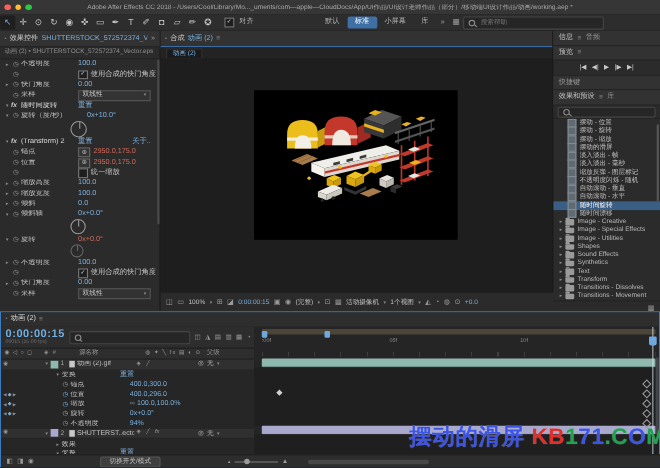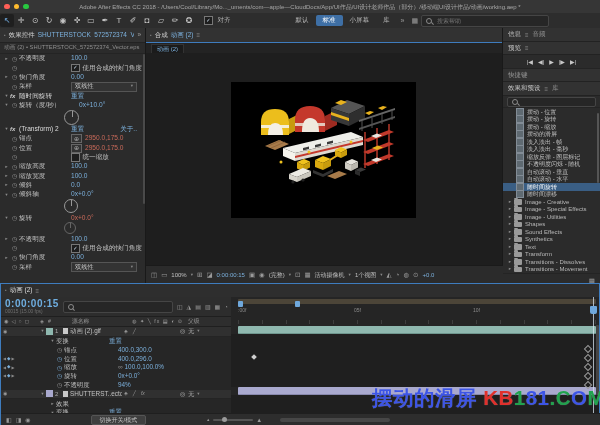--- a/index.html
+++ b/index.html
@@ -799,16 +799,16 @@
         <span class="ztrack">
             <span class="zknob"></span>
           </span>
         <span style="font-size:6px">▲</span>
       </span>
       <span class="hscroll"></span>
     </div>
   </div>
 
   <div class="abs" id="wm">
-    <span class="wm-blue">摆动的滑屏 </span><span class="wm-red">KB</span><span class="wm-green">1</span><span class="wm-blue">81</span><span class="wm-green">.C</span><span class="wm-blue">O</span><span class="wm-green">M</span>
+    <span class="wm-blue">摆动的滑屏 </span><span class="wm-red">KB</span><span class="wm-green">1</span><span class="wm-blue">71</span><span class="wm-green">.C</span><span class="wm-blue">O</span><span class="wm-green">M</span>
   </div>
 
 </div>
 
 </body></html>

